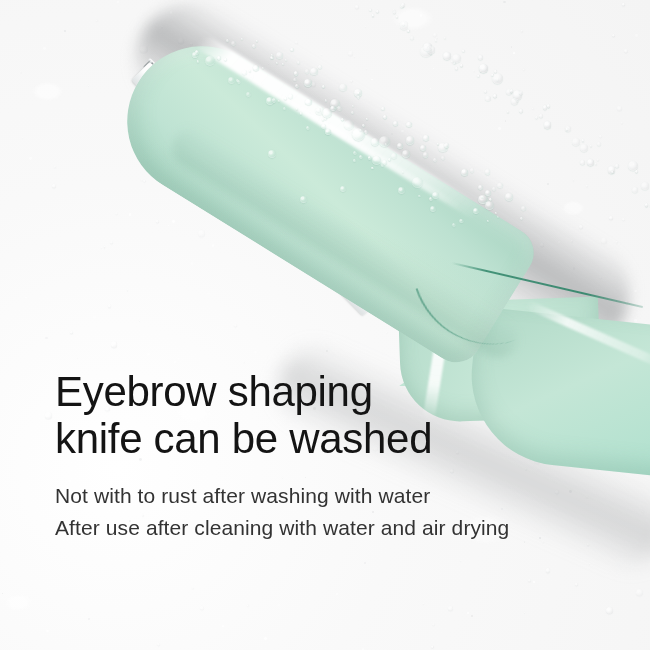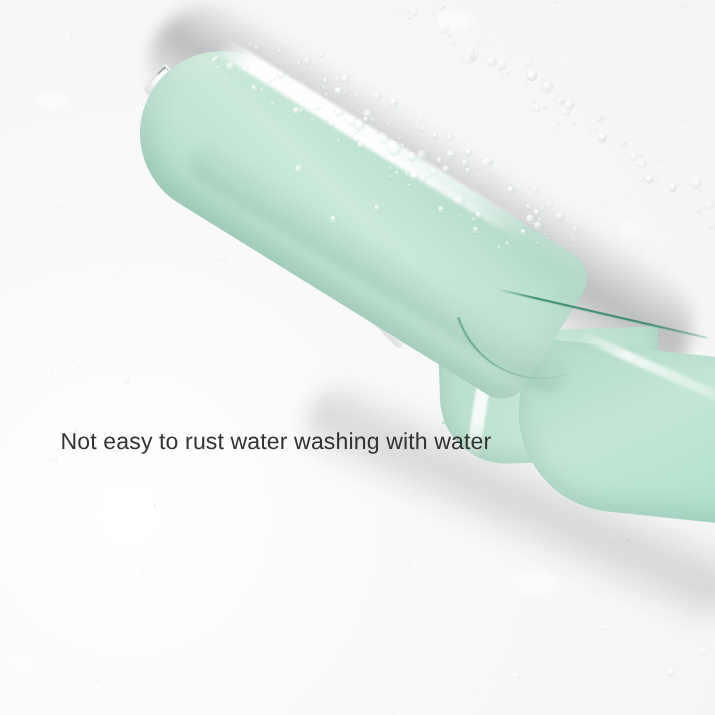--- a/index.html
+++ b/index.html
@@ -615,18 +615,21 @@
         <div class="drop sh" style="left: 641.379px; top: 182.421px; width: 7.58582px; height: 7.58582px; opacity: 0.44979;"></div>
         <div class="drop sh" style="left: 443.057px; top: 52.0835px; width: 7.54373px; height: 7.54373px; opacity: 0.710451;"></div>
         <div class="drop sh" style="left: 401.388px; top: 3.18846px; width: 3.68802px; height: 3.68802px; opacity: 0.594526;"></div>
         <div class="drop sh" style="left: 491.177px; top: 73.9437px; width: 2.43178px; height: 2.43178px; opacity: 0.644472;"></div>
         <div class="drop sh" style="left: 484.127px; top: 90.1706px; width: 3.0583px; height: 3.0583px; opacity: 0.564877;"></div>
         <div class="drop sh" style="left: 565.765px; top: 128.378px; width: 2.71673px; height: 2.71673px; opacity: 0.686204;"></div>
       </div>
   </div>
 
   <div class="copy">
+    <div class="headline">Eyebrow shaping
+knife can be washed</div>
     <div class="bodylines">
-      <div class="bodyline">Not easy to rust water washing with water</div>
+      <div class="bodyline">Not with to rust after washing with water</div>
+      <div class="bodyline">After use after cleaning with water and air drying</div>
     </div>
   </div>
 
 </div>
 
 </body></html>

